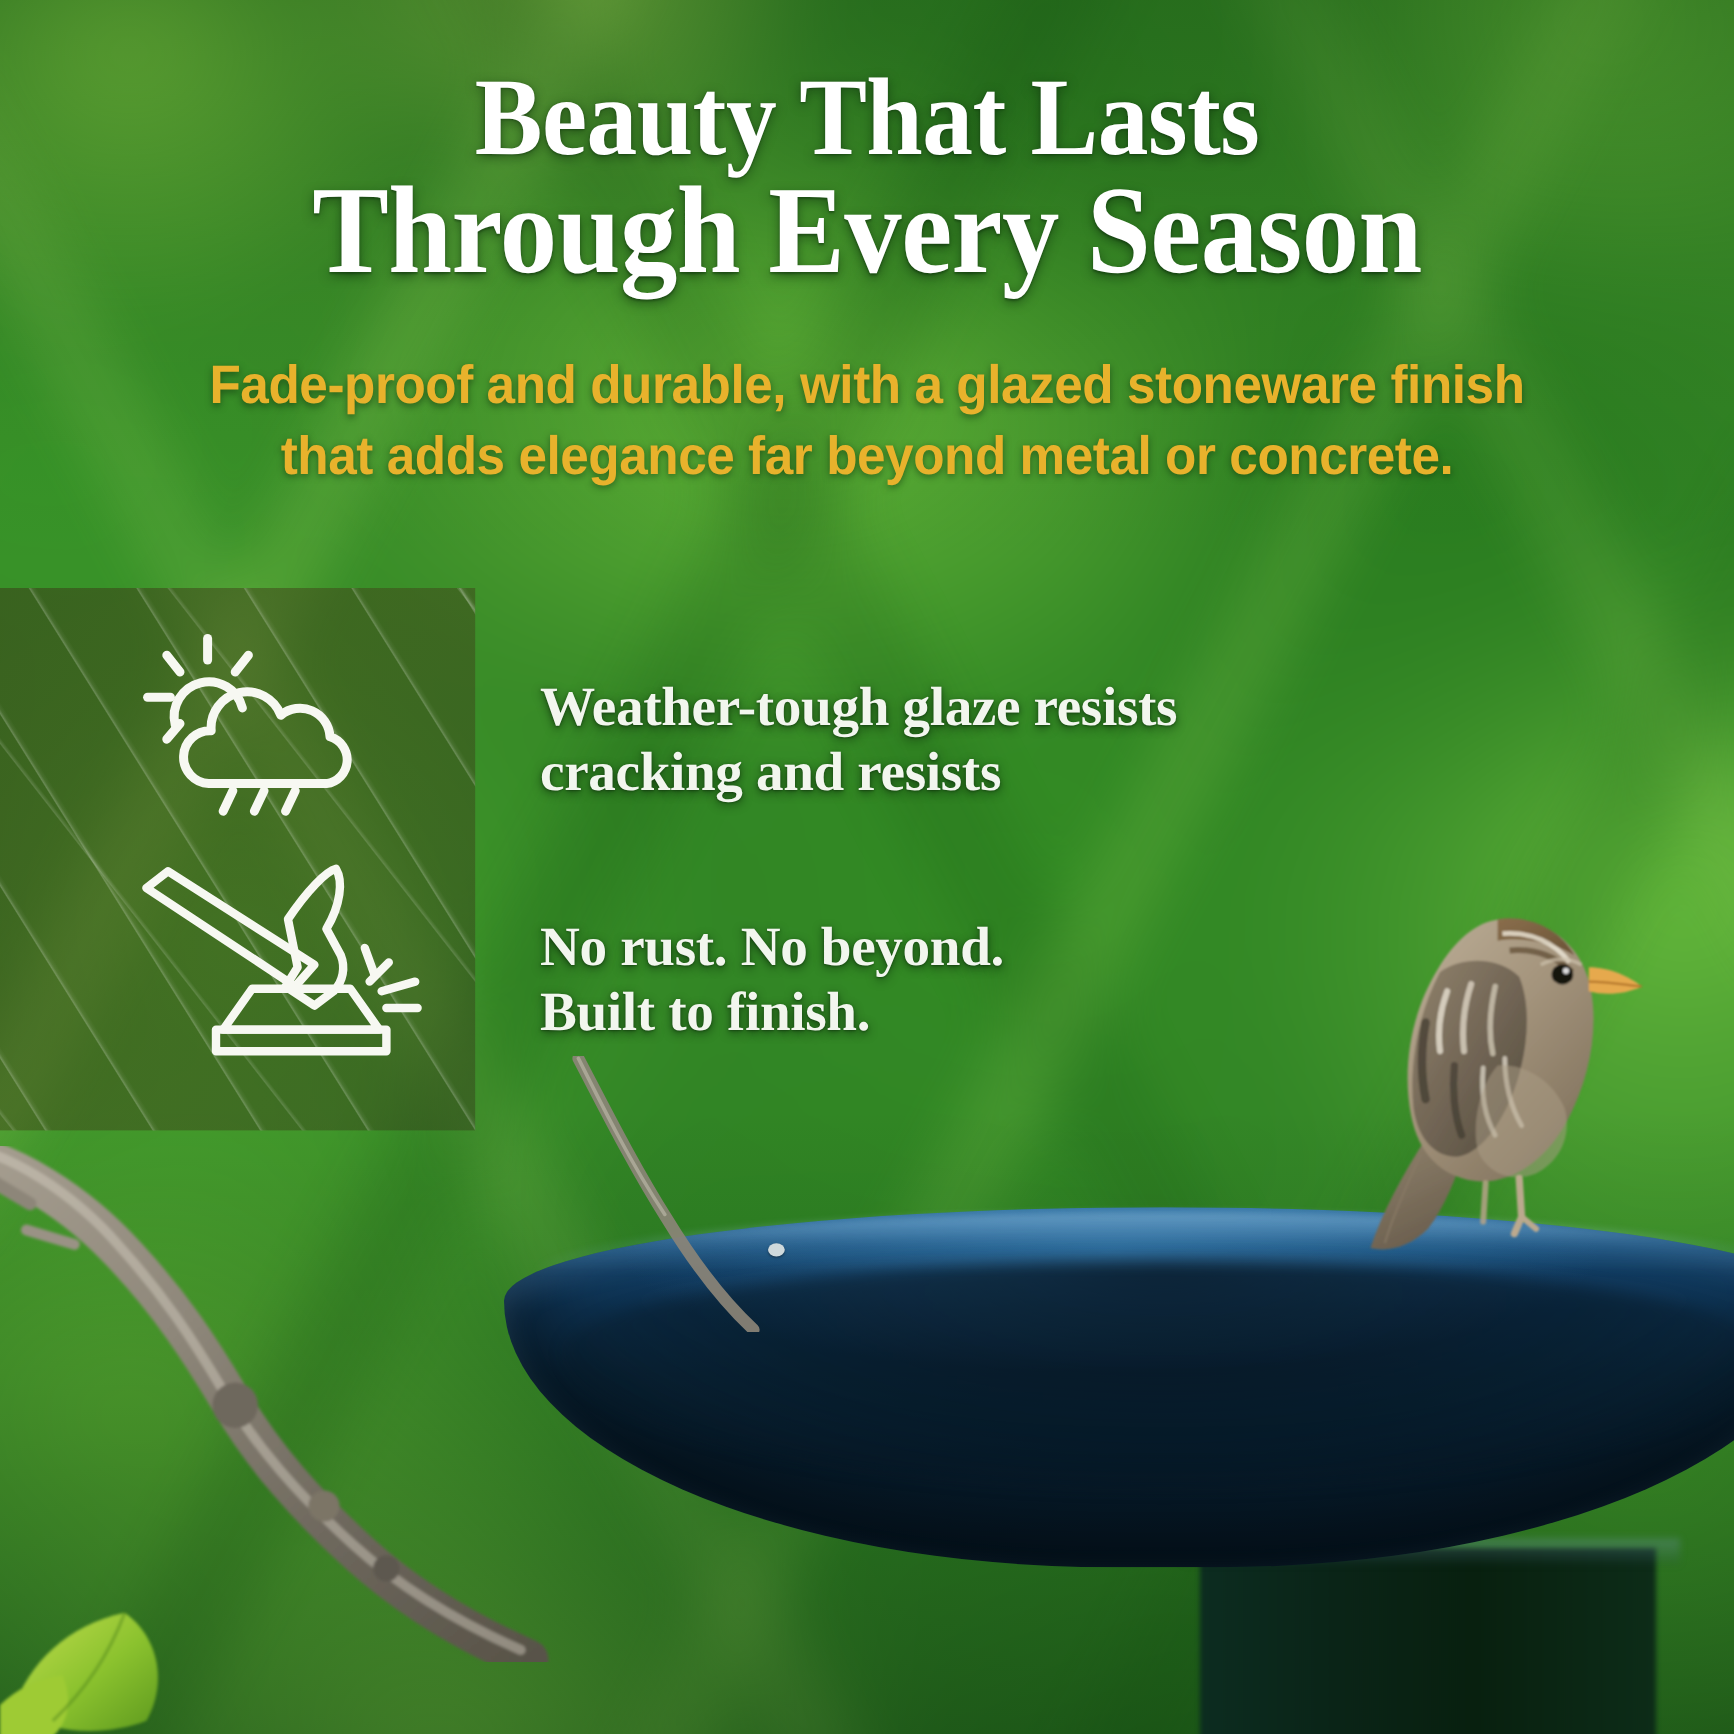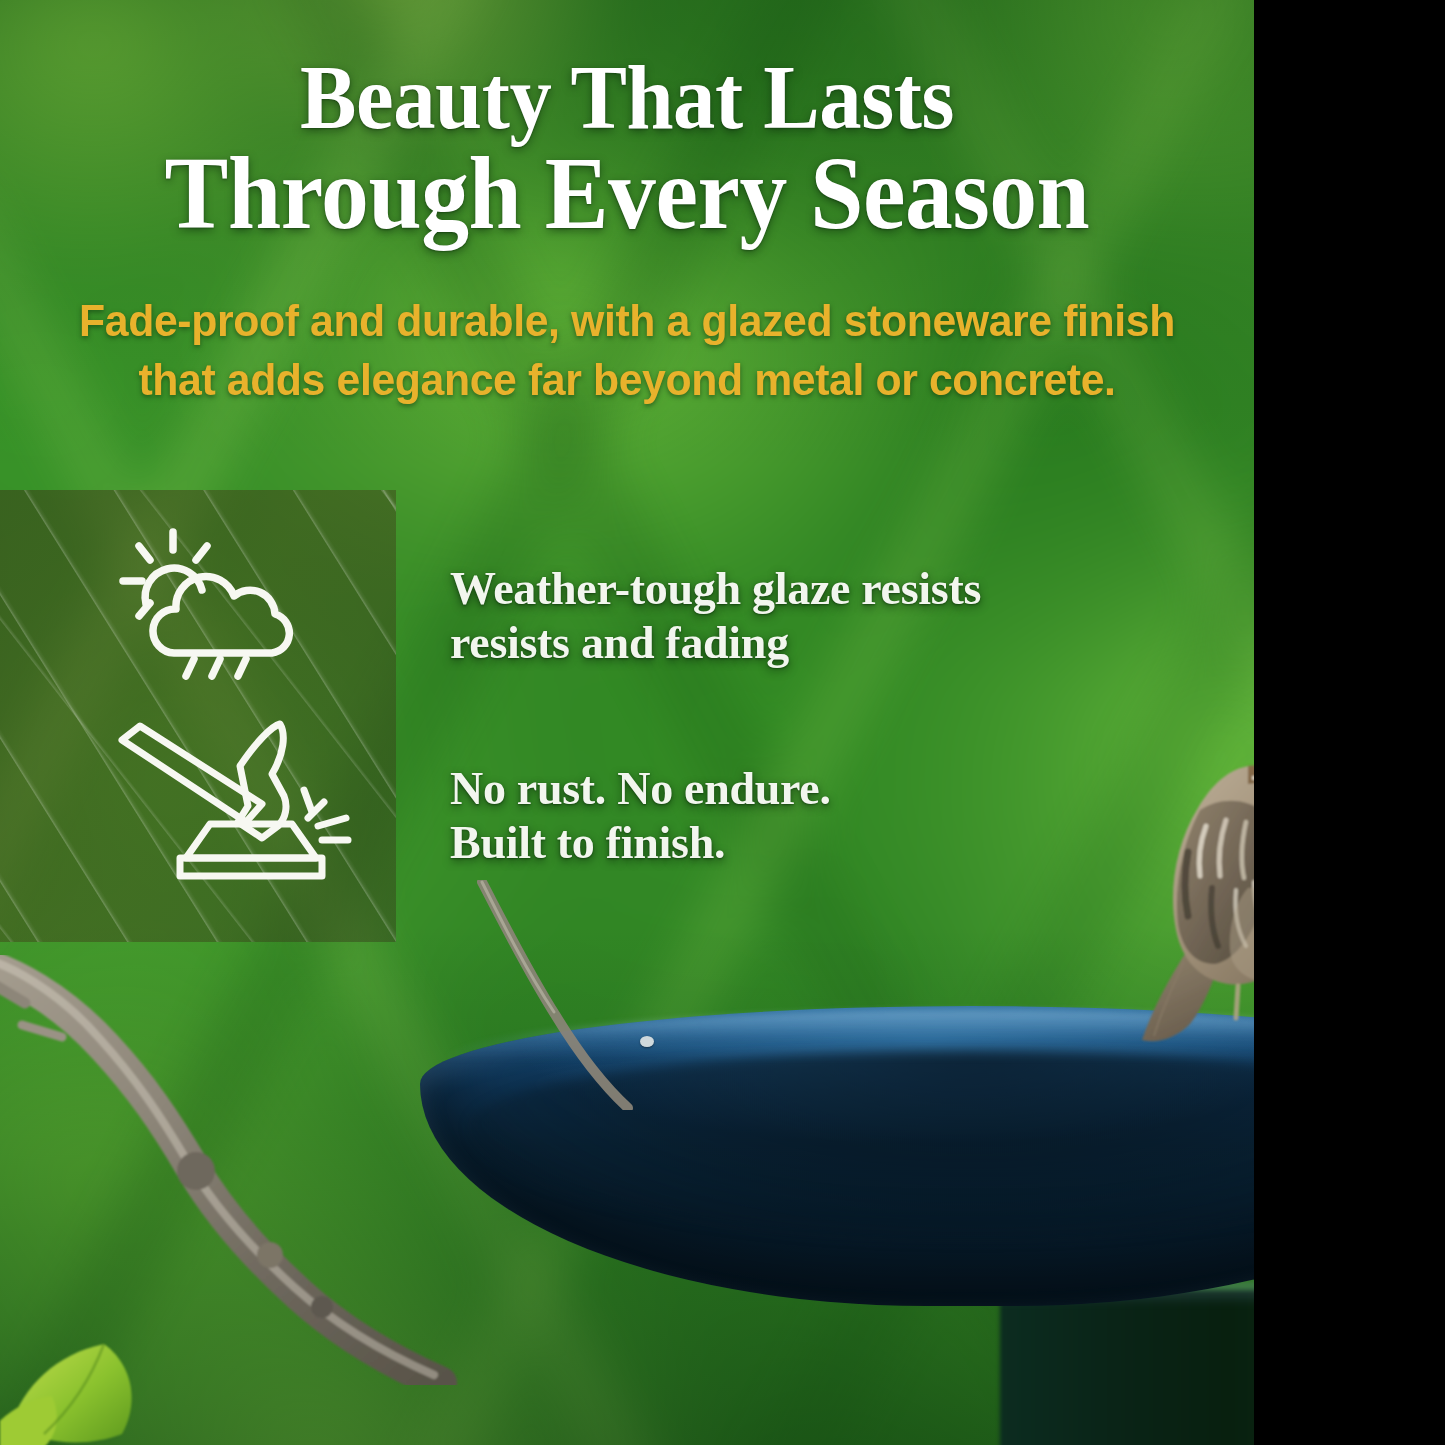--- a/index.html
+++ b/index.html
@@ -5,21 +5,21 @@
 <style>
   html, body {
     margin: 0;
     padding: 0;
     background: #000;
   }
   * { box-sizing: border-box; }
 
   .canvas {
     position: relative;
-    width: 1254px;
+    width: 1445px;
     height: 1445px;
     overflow: hidden;
     font-family: "Liberation Serif", "DejaVu Serif", serif;
     background: #701a75;
   }
 
   
   .bg-base {
     position: absolute;
     inset: 0;
@@ -476,21 +476,21 @@
     <span class="l2">Through Every Season</span>
   </div>
 
   <div class="subheadline">
     <span>Fade-proof and durable, with a glazed stoneware finish</span>
     <span>that adds elegance far beyond metal or concrete.</span>
   </div>
 
   <div class="feature-text" id="feat-text-1">
     <span>Weather-tough glaze resists</span>
-    <span>resists and fading</span>
+    <span>cracking and resists</span>
   </div>
 
   <div class="feature-text" id="feat-text-2">
-    <span>No rust. No endure.</span>
+    <span>No rust. No beyond.</span>
     <span>Built to finish.</span>
   </div>
 
 </div>
 
 </body></html>

